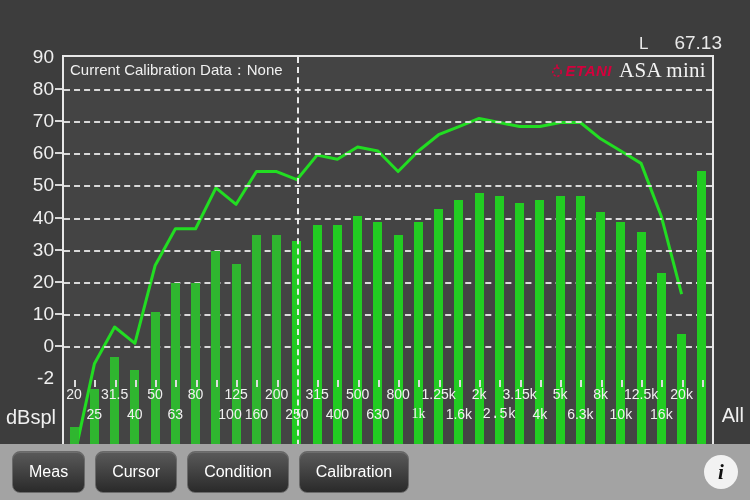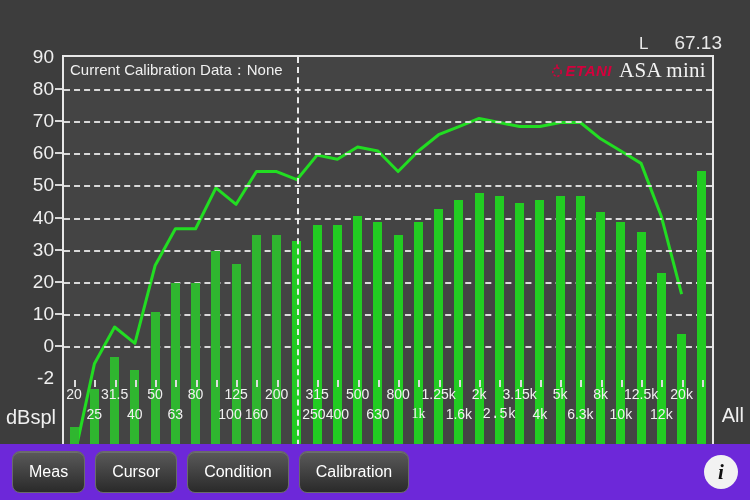--- a/index.html
+++ b/index.html
@@ -58,21 +58,21 @@
   #xlabels{position:absolute;left:0;top:386px;width:750px;height:46px;}
   .xlab{position:absolute;color:#f0f0f0;font-size:14px;transform:translateX(-50%);
         white-space:nowrap;}
   .xlab.row1{top:0;}
   .xlab.row2{top:20px;}
   #unit{position:absolute;left:6px;top:20px;color:#f0f0f0;font-size:20px;}
   #alllab{position:absolute;right:6px;top:18px;color:#f0f0f0;font-size:20px;}
 
   
   #toolbar{position:absolute;left:0;bottom:0;width:750px;height:56px;
-           background:#6d28d9;display:flex;align-items:center;gap:10px;
+           background:#a3a3a3;display:flex;align-items:center;gap:10px;
            padding:0 12px;box-sizing:border-box;}
   .tbtn{flex:0 0 auto;height:40px;padding:0 16px;border-radius:8px;
         background:linear-gradient(#5a5a5a,#2a2a2a);
         border:1px solid #6a6a6a;color:#fff;font-size:16px;
         display:flex;align-items:center;justify-content:center;
         box-shadow:0 1px 0 rgba(255,255,255,.12) inset;}
   #info-button{margin-left:auto;width:34px;height:34px;border-radius:50%;
         background:#f2f2f2;color:#111;display:flex;align-items:center;
         justify-content:center;font-family:"Liberation Serif",serif;
         font-style:italic;font-weight:bold;font-size:21px;flex:0 0 auto;}
@@ -217,39 +217,39 @@
       <span class="xlab row2" style="left: 94.375px;">25</span>
       <span class="xlab row1" style="left: 114.625px;">31.5</span>
       <span class="xlab row2" style="left: 134.875px;">40</span>
       <span class="xlab row1" style="left: 155.125px;">50</span>
       <span class="xlab row2" style="left: 175.375px;">63</span>
       <span class="xlab row1" style="left: 195.625px;">80</span>
       <span class="xlab row2" style="left: 230px;">100</span>
       <span class="xlab row1" style="left: 236.125px;">125</span>
       <span class="xlab row2" style="left: 256.375px;">160</span>
       <span class="xlab row1" style="left: 276.625px;">200</span>
-      <span class="xlab row2" style="left: 296.875px; margin-left: 17px;">250</span>
+      <span class="xlab row2" style="left: 296.875px;">250</span>
       <span class="xlab row1" style="left: 317.125px;">315</span>
       <span class="xlab row2" style="left: 337.375px;">400</span>
       <span class="xlab row1" style="left: 357.625px;">500</span>
       <span class="xlab row2" style="left: 377.875px;">630</span>
       <span class="xlab row1" style="left: 398.125px;">800</span>
       <span class="xlab row2" style="left: 418.375px; font-family: Liberation Serif, serif;">1k</span>
       <span class="xlab row1" style="left: 438.625px;">1.25k</span>
       <span class="xlab row2" style="left: 458.875px;">1.6k</span>
       <span class="xlab row1" style="left: 479.125px;">2k</span>
       <span class="xlab row2" style="left: 499.375px; font-family: Liberation Mono, monospace;">2.5k</span>
       <span class="xlab row1" style="left: 519.625px;">3.15k</span>
       <span class="xlab row2" style="left: 539.875px;">4k</span>
       <span class="xlab row1" style="left: 560.125px;">5k</span>
       <span class="xlab row2" style="left: 580.375px;">6.3k</span>
       <span class="xlab row1" style="left: 600.625px;">8k</span>
       <span class="xlab row2" style="left: 620.875px;">10k</span>
       <span class="xlab row1" style="left: 641.125px;">12.5k</span>
-      <span class="xlab row2" style="left: 661.375px;">12k</span>
+      <span class="xlab row2" style="left: 661.375px;">16k</span>
       <span class="xlab row1" style="left: 681.625px;">20k</span>
     </div>
 
   <div id="toolbar">
       <div class="tbtn">Meas</div>
       <div class="tbtn">Cursor</div>
       <div class="tbtn">Condition</div>
       <div class="tbtn">Calibration</div>
       <div id="info-button">i</div>
     </div>

